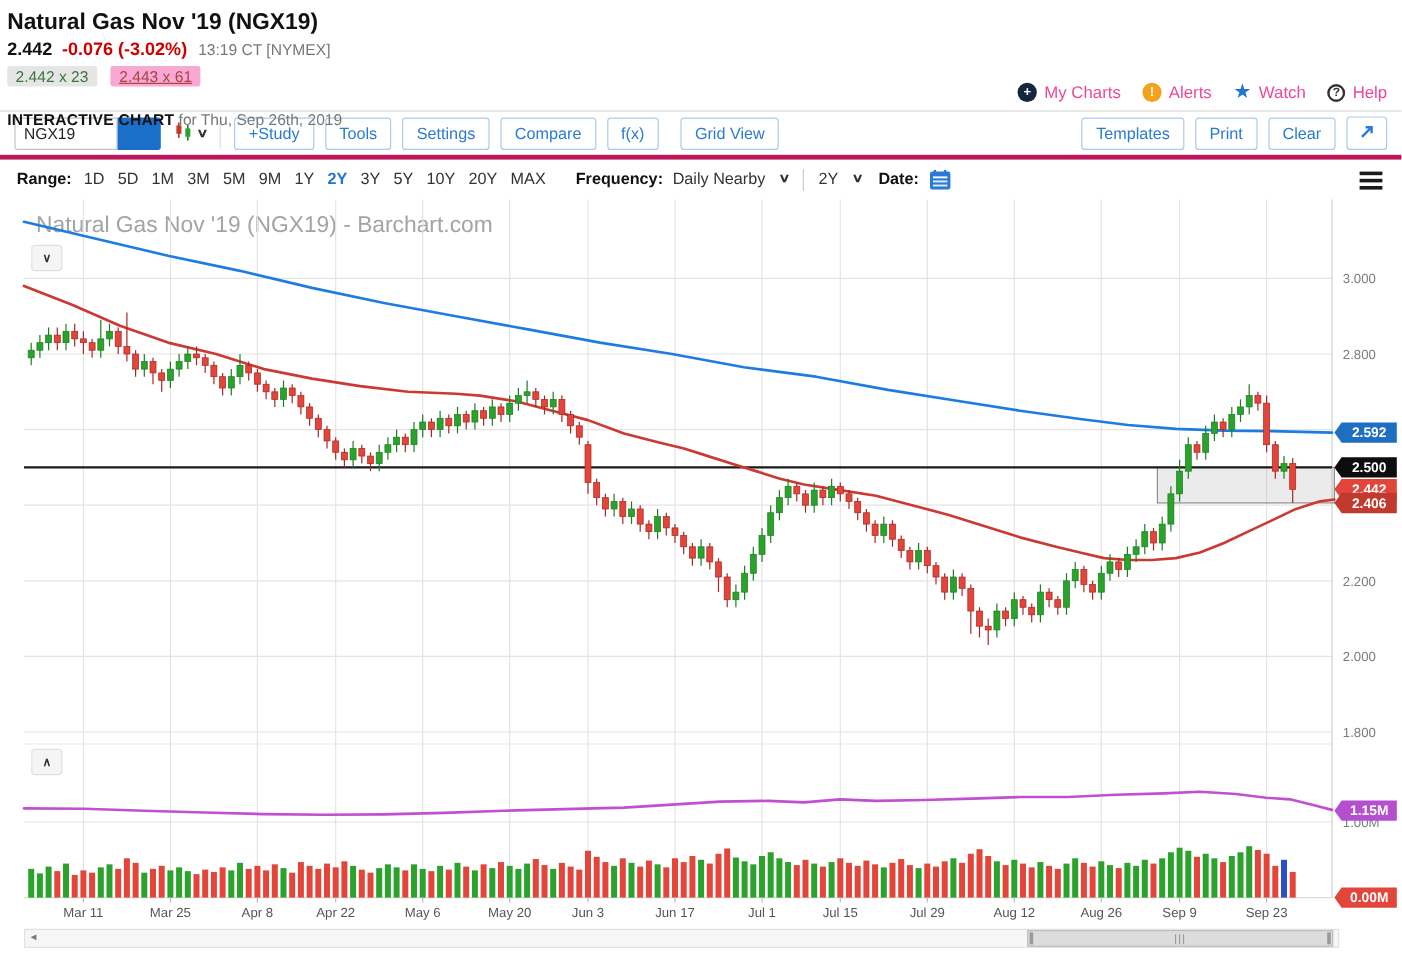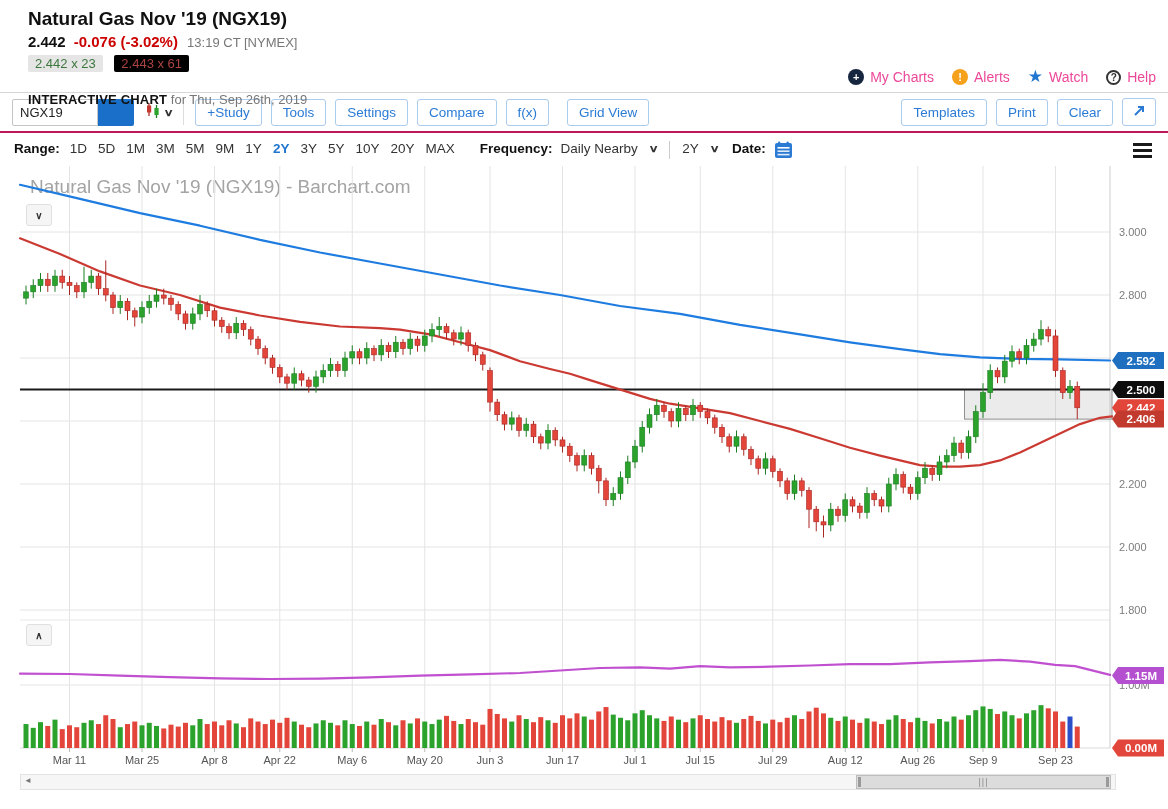--- a/index.html
+++ b/index.html
@@ -2,43 +2,43 @@
 <html><head>
 <meta charset="utf-8">
 <style>
   * { box-sizing: border-box; margin: 0; padding: 0; }
   html,body { background:#fff; }
   body {
     width:1168px; height:809px; overflow:hidden; position:relative;
     font-family:"Liberation Sans", sans-serif; color:#222;
   }
   
-  .header { position:relative; padding:8px 28px 6px; border-bottom:1px solid #d8d8d8; height:93px; }
+  .header { position:relative; padding:8px 6px 6px; border-bottom:1px solid #d8d8d8; height:93px; }
   .title { font-size:19px; font-weight:bold; color:#111; }
   .price-row { font-size:15px; margin-top:3px; }
   .last { font-weight:bold; color:#111; }
   .chg { font-weight:bold; color:#c00; margin-left:4px; }
   .quote-meta { color:#777; font-size:13px; margin-left:5px; }
   .bidask { margin-top:5px; font-size:13px; }
   .chip { display:inline-block; padding:1px 7px; border-radius:2px; }
   .chip.bid { background:#e5e5e5; color:#3c763d; margin-right:8px; }
-  .chip.ask { background:#000000; color:#a94442; }
+  .chip.ask { background:#f9a8d4; color:#a94442;text-decoration:underline; }
   .ic-row { font-size:13px; margin-top:20px; }
   .ic-row b { color:#111; letter-spacing:.2px; }
   .ic-row span.suffix { color:#777; }
   .quick { position:absolute; right:12px; bottom:7px; display:flex; align-items:center; gap:6px; font-size:14px; }
   .quick .link { color:#ec4899; margin-right:12px; cursor:pointer; }
   .cicon { display:inline-flex; width:16px; height:16px; border-radius:50%; color:#fff;
            align-items:center; justify-content:center; font-size:11px; font-weight:bold; }
   .cicon.plus { background:#17263f; }
   .cicon.alert { background:#f5a11c; }
   .star { color:#2176d2; font-size:17px; line-height:16px; }
   .cicon.help { background:#fff; border:2px solid #333; color:#333; width:15px; height:15px; font-size:10px; }
   
-  .toolbar { display:flex; align-items:center; padding:7px 12px; border-bottom:2px solid #be185d; height:40px; }
+  .toolbar { display:flex; align-items:center; padding:7px 12px; border-bottom:4px solid #be185d; height:40px; }
   .sym-input { width:86px; height:27px; border:1px solid #c4c4c4; border-radius:2px 0 0 2px; padding:0 7px; font-size:13px; font-family:inherit; color:#222; }
   .go-btn { height:27px; width:36px; background:#1a70c8; color:#fff; font-weight:bold; font-size:12px; border:none; border-radius:0 2px 2px 0; cursor:pointer;padding-left:36px; }
   .ct-btn { display:flex; align-items:center; gap:3px; margin-left:10px; cursor:pointer; background:none; border:none; }
   .caret { font-size:10px; color:#333; font-weight:bold; transform:scaleX(1.4); display:inline-block; }
   .vdiv { width:1px; height:26px; background:#ddd; margin:0 11px; }
   .tb-btn { background:#fff; border:1px solid #a9cbee; color:#2b7bd4; font-size:13.5px; font-family:inherit;
             padding:5px 11px; border-radius:3px; margin-right:9px; cursor:pointer; }
   .tb-btn.gridview { margin-left:9px; }
   .tb-right { margin-left:auto; display:flex; align-items:center; }
   .expand-btn { width:34px; height:28px; display:flex; align-items:center; justify-content:center;

